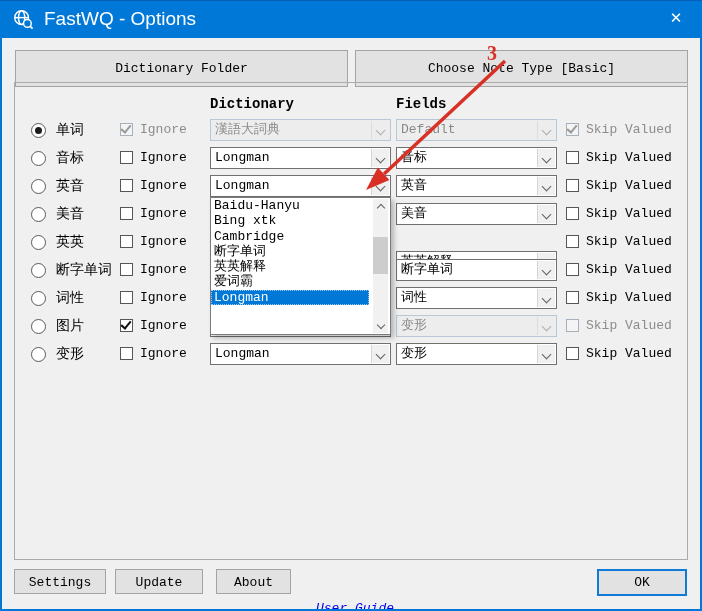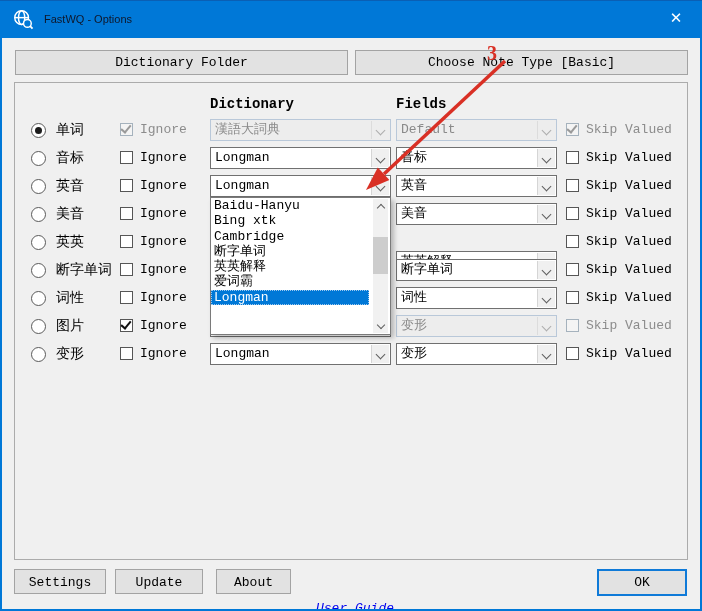--- a/index.html
+++ b/index.html
@@ -2,31 +2,31 @@
 <html><head>
 <meta charset="utf-8">
 <style>
   html,body{margin:0;padding:0;}
   body{font-family:"Liberation Mono","DejaVu Sans Mono",monospace;background:#888;}
   .window{position:relative;width:702px;height:611px;background:#f0f0f0;overflow:hidden;}
   
   .titlebar{position:absolute;left:0;top:0;width:702px;height:38px;background:#0078d7;}
   .titlebar-topline{position:absolute;left:0;top:0;width:702px;height:1px;background:#0a5fb4;}
   .app-icon{position:absolute;left:12px;top:8px;width:22px;height:22px;}
-  .win-title{position:absolute;left:44px;top:0;height:38px;line-height:38px;color:#0f172a;
-             font-family:"Liberation Sans","DejaVu Sans",sans-serif;font-size:11px;}
+  .win-title{position:absolute;left:44px;top:0;height:38px;line-height:38px;color:#ffffff;
+             font-family:"Liberation Sans","DejaVu Sans",sans-serif;font-size:19px;}
   .close-btn{position:absolute;right:4px;top:0;width:44px;height:38px;line-height:36px;text-align:center;
              color:#ffffff;font-size:15px;font-family:"Liberation Sans",sans-serif;cursor:pointer;}
   
   .b-left,.b-right,.b-bottom{position:absolute;background:#0078d7;z-index:20;}
   .b-left{left:0;top:38px;width:2px;height:573px;}
   .b-right{right:0;top:38px;width:2px;height:573px;}
   .b-bottom{left:0;bottom:0;width:702px;height:2px;}
   
-  .btn{position:absolute;height:25px;background:#e2e2e2;border:1px solid #a3a3a3;
+  .btn{position:absolute;height:37px;background:#e2e2e2;border:1px solid #a3a3a3;
        font-family:inherit;font-size:13px;color:#000;text-align:center;line-height:23px;
        box-sizing:border-box;cursor:pointer;padding:0;}
   .btn-dict-folder{left:15px;top:50px;width:333px;}
   .btn-note-type{left:355px;top:50px;width:333px;}
   
   .groupbox{position:absolute;left:14px;top:82px;width:674px;height:478px;
             border:1px solid #ababab;box-sizing:border-box;}
   .col-header{position:absolute;top:96px;font-weight:bold;font-size:14px;color:#000;}
   .hdr-dictionary{left:210px;}
   .hdr-fields{left:396px;}

